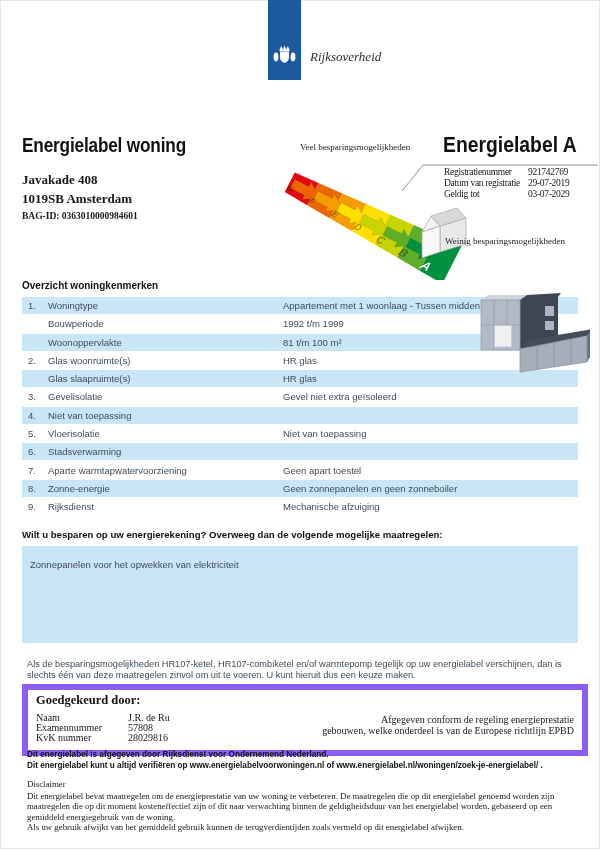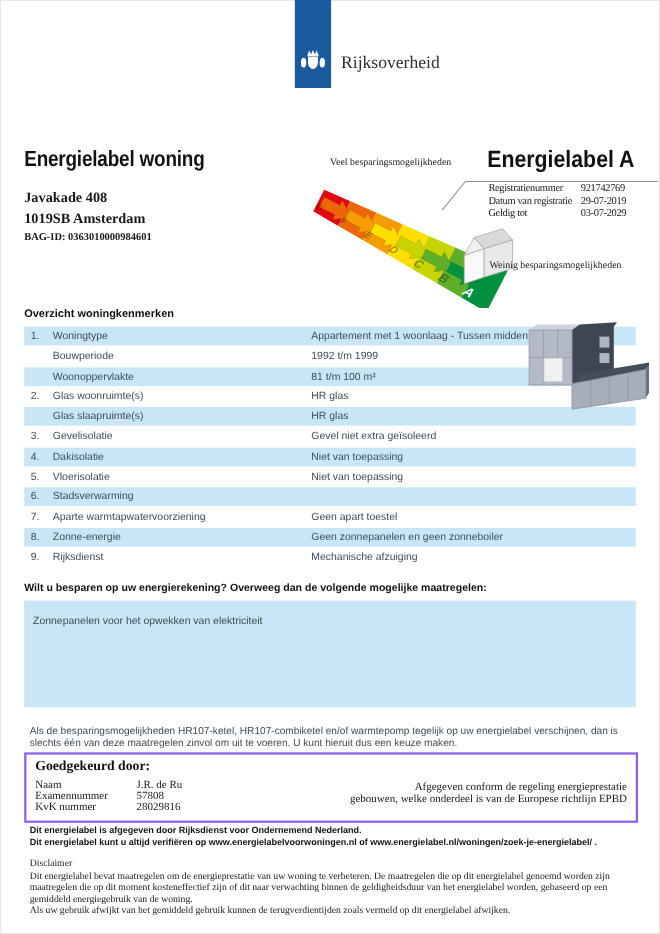--- a/index.html
+++ b/index.html
@@ -2,21 +2,21 @@
 <html><head>
 <meta charset="utf-8">
 <style>
   html,body{margin:0;padding:0;background:#ffffff;}
   #page{position:relative;width:600px;height:849px;background:#ffffff;overflow:hidden;
         font-family:"Liberation Sans",sans-serif;box-shadow:inset 0 0 0 1px #e6e6e6;color:#1a1a1a;}
 
   
   .ribbon{position:absolute;left:268px;top:0;width:33px;height:80px;background:#1c5a9e;}
   .wordmark{position:absolute;left:310px;top:49px;font-family:"Liberation Serif",serif;
-            font-size:16px;color:#2e2e2e;}
+            font-size:13px;color:#2e2e2e;font-style:italic;}
 
   
   .doc-title{position:absolute;left:22px;top:134px;font-size:20px;font-weight:bold;color:#111;
              transform:scaleX(.86);transform-origin:left top;letter-spacing:-.2px;white-space:nowrap;}
   .addr{position:absolute;left:22px;top:171px;font-family:"Liberation Serif",serif;
         font-size:13px;font-weight:bold;line-height:18.5px;color:#181818;}
   .bagid{position:absolute;left:22px;top:211px;font-family:"Liberation Serif",serif;
          font-size:9.5px;font-weight:bold;color:#181818;}
 
   
@@ -46,21 +46,21 @@
   
   .measures-heading{position:absolute;left:22px;top:529px;font-size:9.6px;font-weight:bold;color:#111;}
   .measures-box{position:absolute;left:22px;top:546px;width:556px;height:97px;background:#c9e6f6;}
   .measure-item{margin-left:8px;font-size:9.5px;color:#3f4c57;}
   .measure-item.first{padding-top:14px;}
   .measure-item.second{padding-top:13px;}
   .measures-note{position:absolute;left:27px;top:659px;width:551px;font-size:9.2px;
                  line-height:10.5px;color:#3f4c57;}
 
   
-  .approval-box{position:absolute;left:22px;top:684px;width:554px;height:60px;border:2px solid #8b5cf6;}
+  .approval-box{position:absolute;left:22px;top:684px;width:554px;height:60px;border:6px solid #8b5cf6;}
   .approval-heading{position:absolute;left:8px;top:3px;font-family:"Liberation Serif",serif;
                     font-size:12.5px;font-weight:bold;color:#111;}
   .approval-rows{position:absolute;left:8px;top:23px;font-family:"Liberation Serif",serif;
                  font-size:10px;line-height:10px;color:#181818;}
   .a-row{display:flex;}
   .a-label{width:92px;}
   .approval-conform{position:absolute;right:8px;top:25px;text-align:right;
                     font-family:"Liberation Serif",serif;font-size:10px;line-height:10.5px;color:#181818;}
 
   
@@ -186,21 +186,20 @@
         <span class="t-label">Glas slaapruimte(s)</span>
         <span class="t-value">HR glas</span>
       </div>
     <div class="t-row">
         <span class="t-num">3.</span>
         <span class="t-label">Gevelisolatie</span>
         <span class="t-value">Gevel niet extra geïsoleerd</span>
       </div>
     <div class="t-row blue">
         <span class="t-num">4.</span>
-        <span class="t-label">Dakisolatie</span>
         <span class="t-value">Niet van toepassing</span>
       </div>
     <div class="t-row">
         <span class="t-num">5.</span>
         <span class="t-label">Vloerisolatie</span>
         <span class="t-value">Niet van toepassing</span>
       </div>
     <div class="t-row blue">
         <span class="t-num">6.</span>
         <span class="t-value">Stadsverwarming</span>

